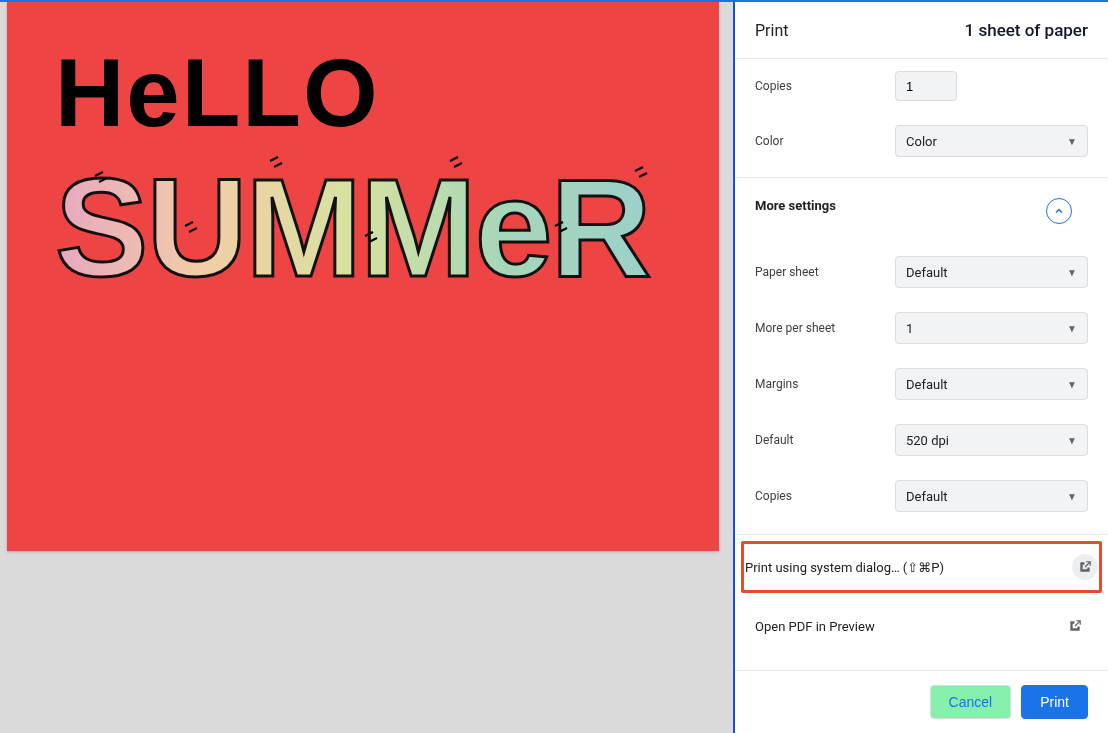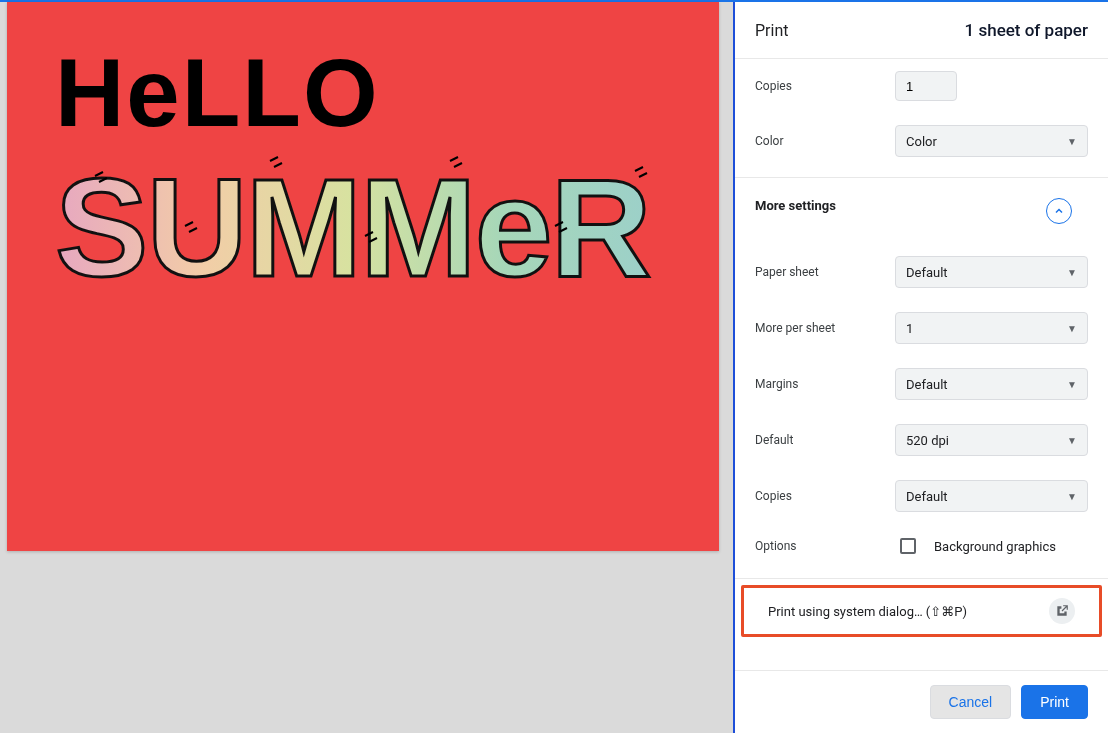--- a/index.html
+++ b/index.html
@@ -157,21 +157,21 @@
     }
     .system-row.highlighted-wrap {
       padding: 6px 6px;
     }
     .highlight-box {
       border: 3px solid #e84c28;
       border-radius: 2px;
       display: flex;
       justify-content: space-between;
       align-items: center;
-      padding: 10px 24px;
+      padding: 10px 1px;
       width: 100%;
     }
     .open-icon-circle {
       width: 26px;
       height: 26px;
       background: #eceff1;
       border-radius: 50%;
       display: flex;
       align-items: center;
       justify-content: center;
@@ -194,21 +194,21 @@
       gap: 10px;
     }
     .btn {
       height: 34px;
       padding: 0 18px;
       border-radius: 4px;
       font-size: 14px;
       font-weight: 500;
       cursor: pointer;
       border: 1px solid #dadce0;
-      background: #e5e5e5;
+      background: #86efac;
       color: #1a73e8;
     }
     .btn.primary {
       background: #1a73e8;
       color: #fff;
       border: 1px solid #1a73e8;
     }
     svg { display: block; }
   </style>
 </head>
@@ -330,37 +330,40 @@
       <div class="row">
         <div class="row-label">Copies</div>
         <div class="row-control">
           <div class="select">
             <span>Default</span>
             <span class="caret">▼</span>
           </div>
         </div>
       </div>
 
-      <div class="options-row">
-        <div class="row-label">Options</div>
-        <div class="checkbox"></div>
-        <span>Background graphics</span>
-      </div>
 
       <div class="system-section">
         <div class="system-row highlighted-wrap">
           <div class="highlight-box">
             <span>Print using system dialog… (⇧⌘P)</span>
             <span class="open-icon-circle">
               <svg width="14" height="14" viewBox="0 0 24 24" fill="none" stroke="#5f6368" stroke-width="2">
                   <path d="M14 3h7v7M21 3l-9 9M5 5h5v2H7v10h10v-3h2v5H5z"></path>
                 </svg>
             </span>
           </div>
         </div>
+        <div class="system-row">
+          <span>Open PDF in Preview</span>
+          <span class="open-icon-plain">
+            <svg width="14" height="14" viewBox="0 0 24 24" fill="none" stroke="#5f6368" stroke-width="2">
+                <path d="M14 3h7v7M21 3l-9 9M5 5h5v2H7v10h10v-3h2v5H5z"></path>
+              </svg>
+          </span>
+        </div>
       </div>
 
     </div>
 
     <div class="panel-footer">
       <button class="btn">Cancel</button>
       <button class="btn primary">Print</button>
     </div>
   </div>
 

